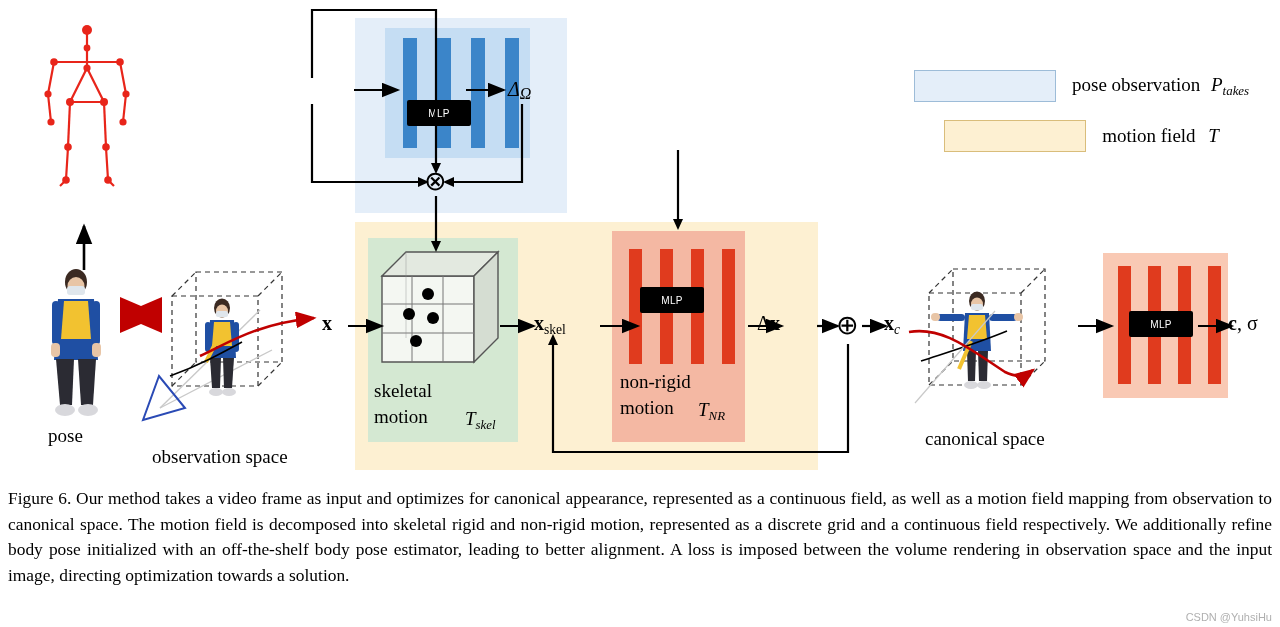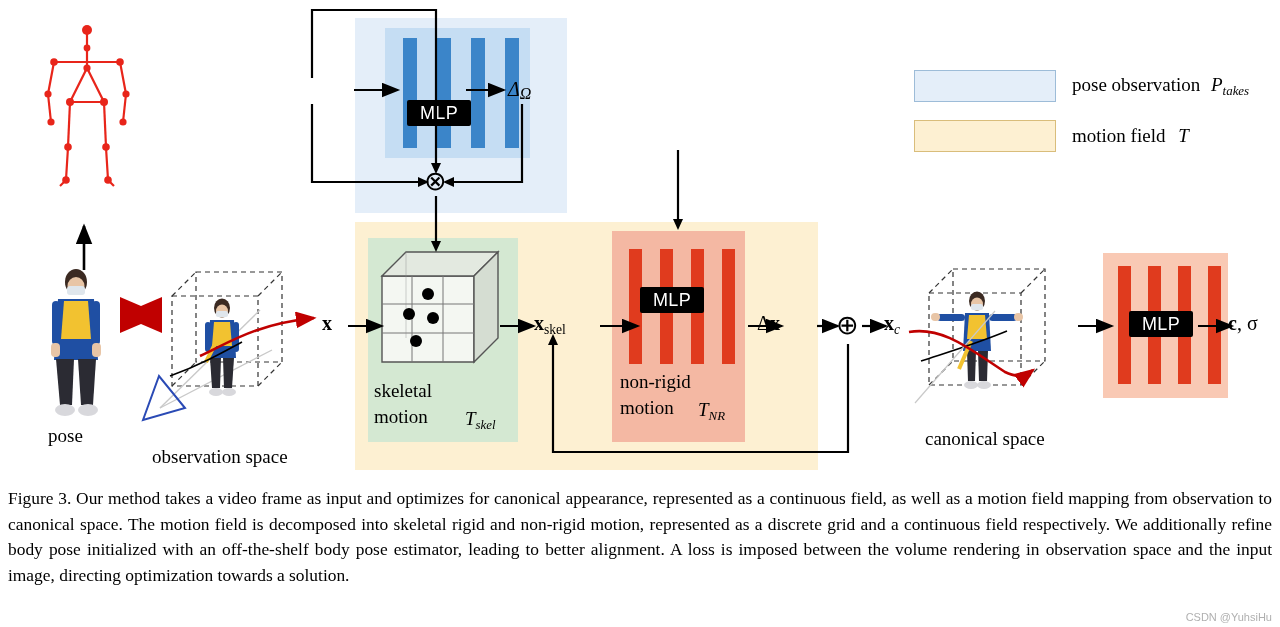--- a/index.html
+++ b/index.html
@@ -57,21 +57,21 @@
   .stripe-red {
     background: #e03b1e;
     width: 13px;
   }
 
   
   .mlp {
     background: #000;
     color: #fff;
     font-family: "Liberation Sans", sans-serif;
-    font-size: 18px;
+    font-size: 10px;
     text-align: right;
     border-radius: 2px;
     display: flex;
     align-items: center;
     justify-content: center;
     letter-spacing: 0.3px;
   }
 
   
   .txt { font-family: "Liberation Serif", serif; white-space: nowrap; }
@@ -422,29 +422,29 @@
   <div class="abs txt f19" style="left:925px; top:428px;">canonical space</div>
 
   <div class="abs" style="left:914px; top:70px;">
     <div style="display:flex; align-items:center; margin-bottom:18px;">
       <div class="legend-swatch legend-pose"></div>
       <div class="txt f19" style="margin-left:16px;">
         <span>pose observation</span>
         <span class="italic" style="margin-left:6px;">P</span><span class="sub italic">takes</span>
       </div>
     </div>
-    <div style="display:flex; align-items:center;">
+    <div style="display:flex; align-items:center;justify-content:center;">
       <div class="legend-swatch legend-motion"></div>
       <div class="txt f19" style="margin-left:16px;">
         <span>motion field</span>
         <span class="italic" style="margin-left:8px;">T</span>
       </div>
     </div>
   </div>
 
 </div>
 
 <div id="caption">
-  <span>Figure 3.</span>
+  <span>Figure 6.</span>
   <span>Our method takes a video frame as input and optimizes for canonical appearance, represented as a continuous field, as well as a motion field mapping from observation to canonical space. The motion field is decomposed into skeletal rigid and non-rigid motion, represented as a discrete grid and a continuous field respectively. We additionally refine body pose initialized with an off-the-shelf body pose estimator, leading to better alignment. A loss is imposed between the volume rendering in observation space and the input image, directing optimization towards a solution.</span>
 </div>
 
 <div id="watermark">CSDN @YuhsiHu</div>
 
 </body></html>

